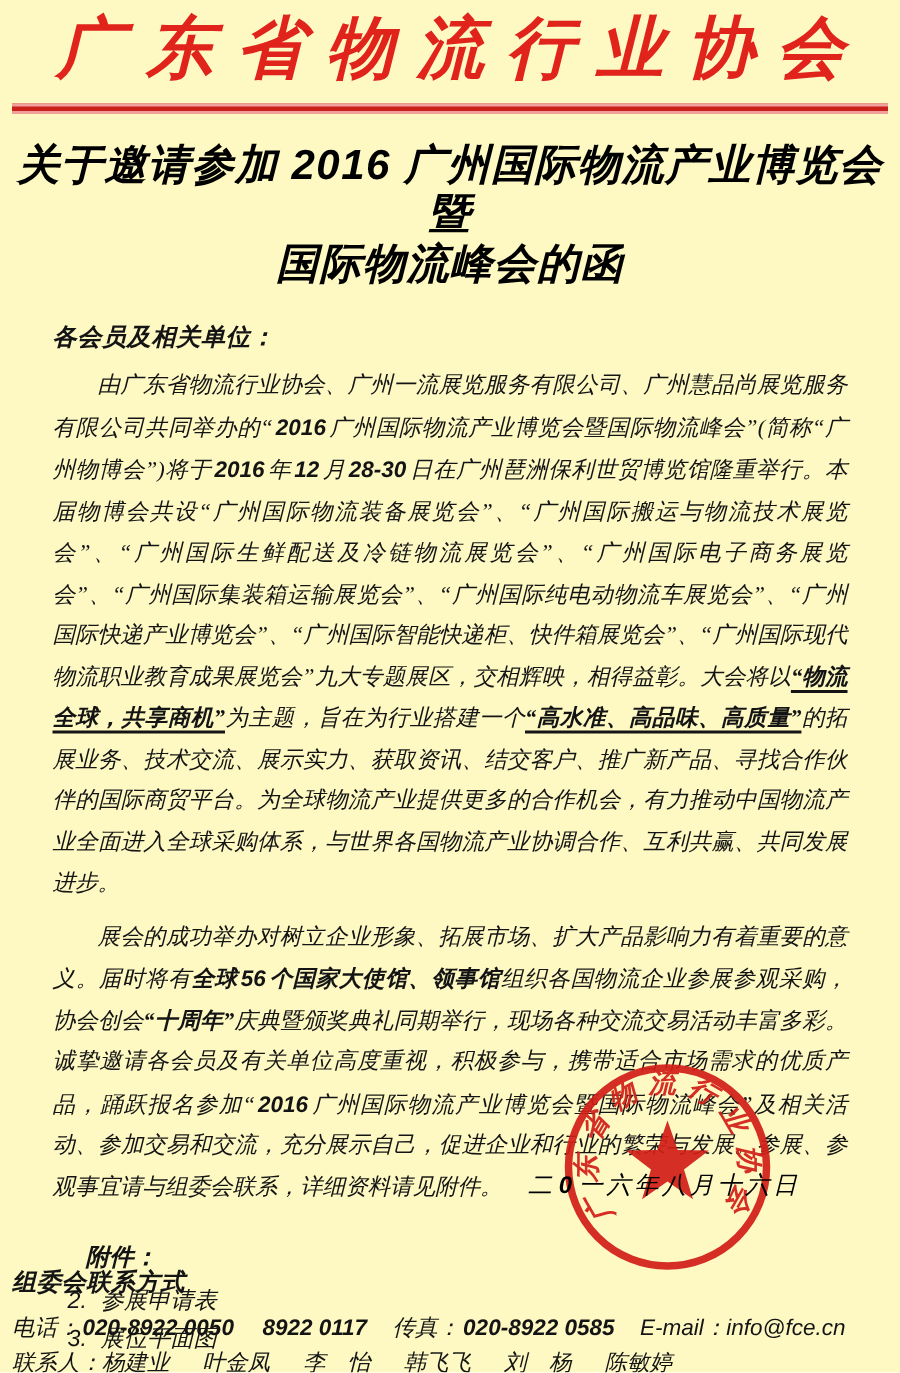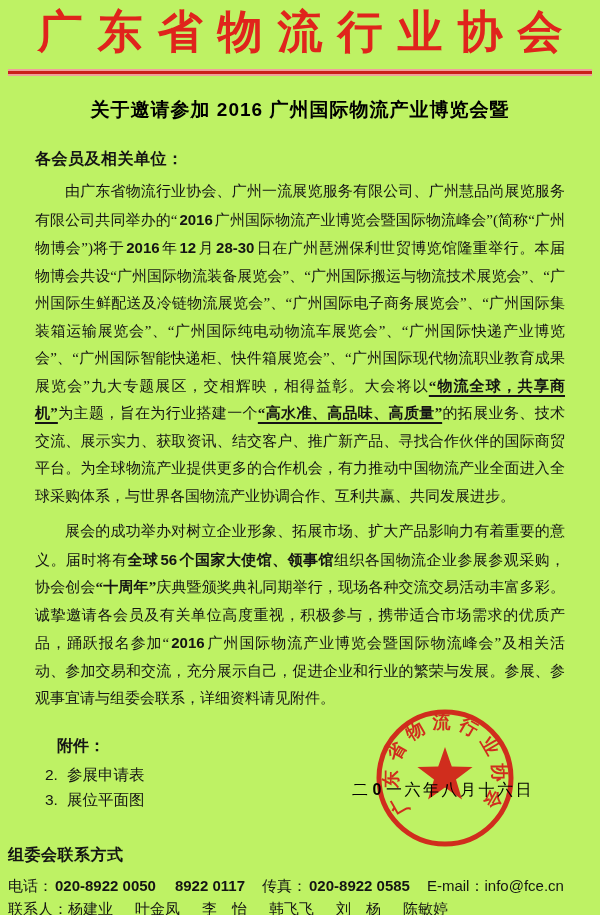--- a/index.html
+++ b/index.html
@@ -1,35 +1,35 @@
 <!DOCTYPE html>
 <html><head>
 <meta charset="utf-8">
 <style>
   html,body{margin:0;padding:0;background:#fff;}
   .page{
-    position:relative;width:600px;height:915px;background:#bef264;overflow:hidden;
-    font-family:"Liberation Serif","DejaVu Serif",serif;color:#141414;
+    position:relative;width:600px;height:915px;background:#fef9c3;overflow:hidden;
+    font-family:"Liberation Serif","DejaVu Serif",serif;color:#141414;font-style:italic;
   }
   
   .org-name{
     margin:0;padding-top:3px;text-align:center;
     font-size:45px;line-height:58px;font-weight:bold;
     color:#e0241c;letter-spacing:15px;text-indent:15px;
     font-family:"Liberation Serif","DejaVu Serif",serif;
   }
   .red-rule{
     margin:8px 8px 0 8px;height:3px;background:#c9201a;
     border-top:2px solid #efa09b;border-bottom:2px solid #efa09b;
   }
   
   .doc-title{
     margin-top:17px;text-align:center;color:#000;
     font-family:"Liberation Sans","DejaVu Sans",sans-serif;
-    font-weight:bold;font-size:19px;line-height:33px;letter-spacing:1px;
+    font-weight:bold;font-size:28px;line-height:33px;letter-spacing:1px;
   }
   
   .content{padding:0 35px;}
   .salutation{
     margin-top:23px;font-size:16px;font-weight:bold;
     font-family:"Liberation Sans","DejaVu Sans",sans-serif;letter-spacing:.5px;
   }
   .body-p{
     margin:8px 0 0 0;font-size:15px;line-height:27.5px;
     text-align:justify;text-indent:2em;
@@ -66,20 +66,21 @@
 </head>
 <body>
 
 <div class="page">
 
   <h1 class="org-name">广东省物流行业协会</h1>
   <div class="red-rule"></div>
 
   <div class="doc-title">
     <div>关于邀请参加 2016 广州国际物流产业博览会暨</div>
+    <div>国际物流峰会的函</div>
   </div>
 
   <div class="content">
     <div class="salutation">各会员及相关单位：</div>
 
     <p class="body-p"><span>由广东省物流行业协会、广州一流展览服务有限公司、广州慧品尚展览服务有限公司共同举办的“</span><span class="n">2016</span><span>广州国际物流产业博览会暨国际物流峰会”(简称“广州物博会”)将于</span><span class="n">2016</span><span>年</span><span class="n">12</span><span>月</span><span class="n">28-30</span><span>日在广州琶洲保利世贸博览馆隆重举行。本届物博会共设“广州国际物流装备展览会”、“广州国际搬运与物流技术展览会”、“广州国际生鲜配送及冷链物流展览会”、“广州国际电子商务展览会”、“广州国际集装箱运输展览会”、“广州国际纯电动物流车展览会”、“广州国际快递产业博览会”、“广州国际智能快递柜、快件箱展览会”、“广州国际现代物流职业教育成果展览会”九大专题展区，交相辉映，相得益彰。大会将以</span><span class="bu">“物流全球，共享商机”</span><span>为主题，旨在为行业搭建一个</span><span class="bu">“高水准、高品味、高质量”</span><span>的拓展业务、技术交流、展示实力、获取资讯、结交客户、推广新产品、寻找合作伙伴的国际商贸平台。为全球物流产业提供更多的合作机会，有力推动中国物流产业全面进入全球采购体系，与世界各国物流产业协调合作、互利共赢、共同发展进步。</span></p>
     <p class="body-p"><span>展会的成功举办对树立企业形象、拓展市场、扩大产品影响力有着重要的意义。届时将有</span><span class="b">全球</span><span class="n">56</span><span class="b">个国家大使馆、领事馆</span><span>组织各国物流企业参展参观采购，协会创会</span><span class="b">“十周年”</span><span>庆典暨颁奖典礼同期举行，现场各种交流交易活动丰富多彩。诚挚邀请各会员及有关单位高度重视，积极参与，携带适合市场需求的优质产品，踊跃报名参加“</span><span class="n">2016</span><span>广州国际物流产业博览会暨国际物流峰会”及相关活动、参加交易和交流，充分展示自己，促进企业和行业的繁荣与发展。参展、参观事宜请与组委会联系，详细资料请见附件。</span></p>
 
     <div class="attachments">
       <div class="att-heading">附件：</div>

